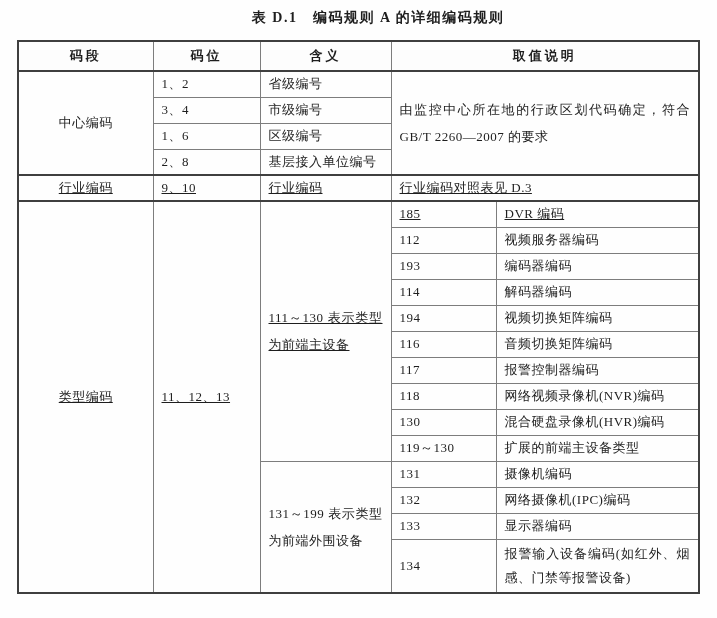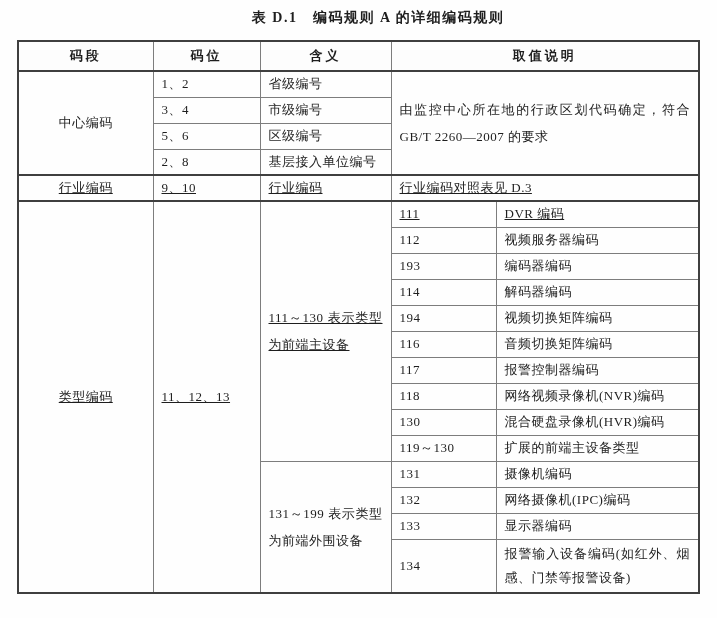--- a/index.html
+++ b/index.html
@@ -86,21 +86,21 @@
       <td colspan="2" rowspan="4">
         <span class="line-j">由监控中心所在地的行政区划代码确定，符合</span>
         <span class="line">GB/T 2260—2007 的要求</span>
       </td>
     </tr>
     <tr>
       <td>3、4</td>
       <td>市级编号</td>
     </tr>
     <tr>
-      <td>5、6</td>
+      <td>1、6</td>
       <td>区级编号</td>
     </tr>
     <tr>
       <td>2、8</td>
       <td>基层接入单位编号</td>
     </tr>
 
     <tr class="section-start">
       <td class="seg">行业编码</td>
       <td>9、10</td>
@@ -108,21 +108,21 @@
       <td colspan="2">行业编码对照表见 D.3</td>
     </tr>
 
     <tr class="section-start">
       <td class="seg" rowspan="14">类型编码</td>
       <td rowspan="14">11、12、13</td>
       <td rowspan="10">
         <span class="line-j">111～130 表示类型</span>
         <span class="line">为前端主设备</span>
       </td>
-      <td>111</td>
+      <td>185</td>
       <td>DVR 编码</td>
     </tr>
     <tr>
       <td>112</td>
       <td>视频服务器编码</td>
     </tr>
     <tr>
       <td>193</td>
       <td>编码器编码</td>
     </tr>

